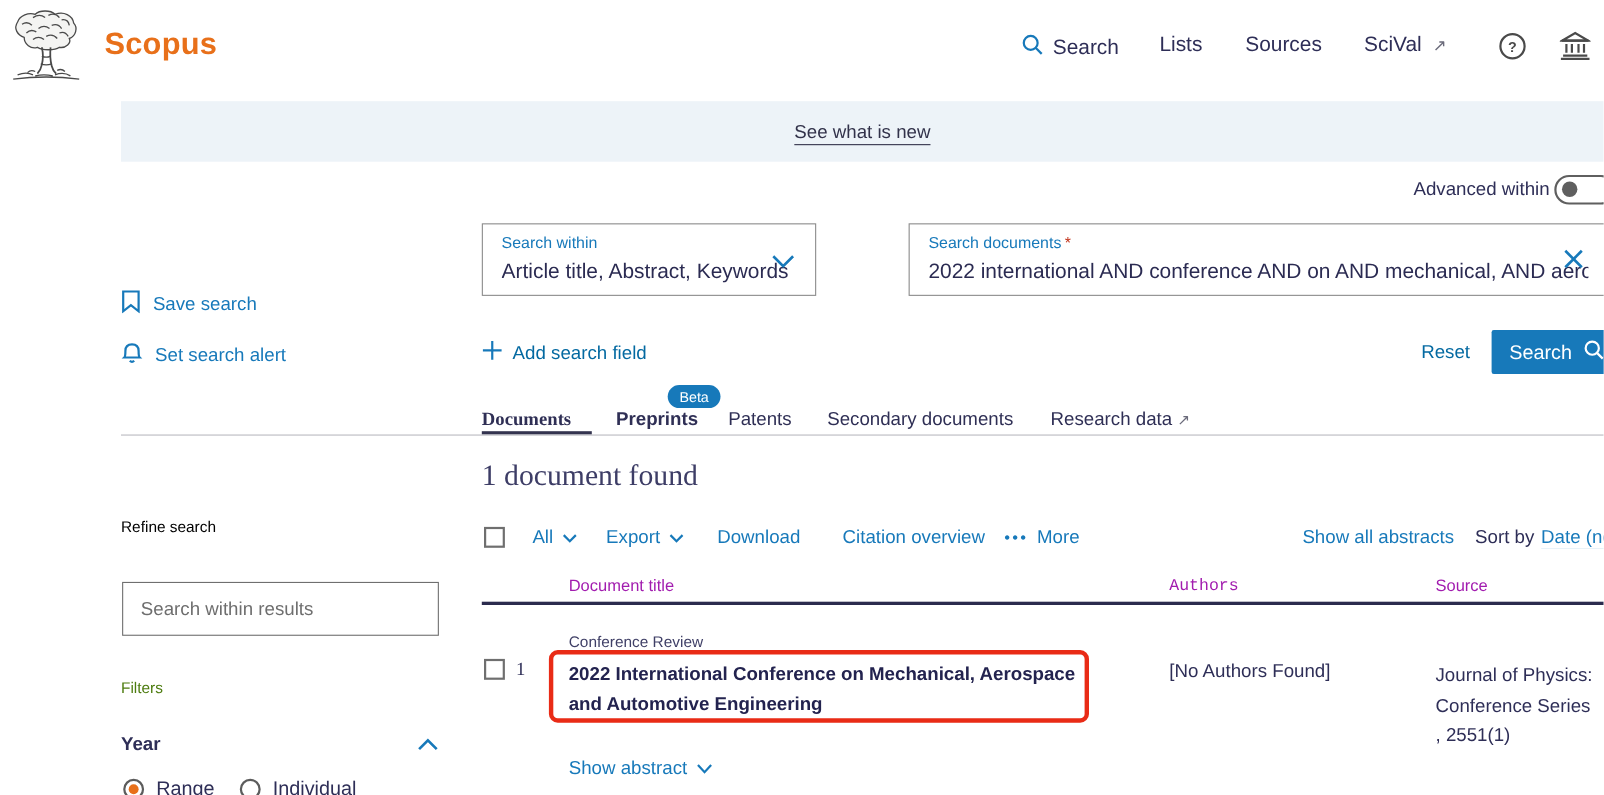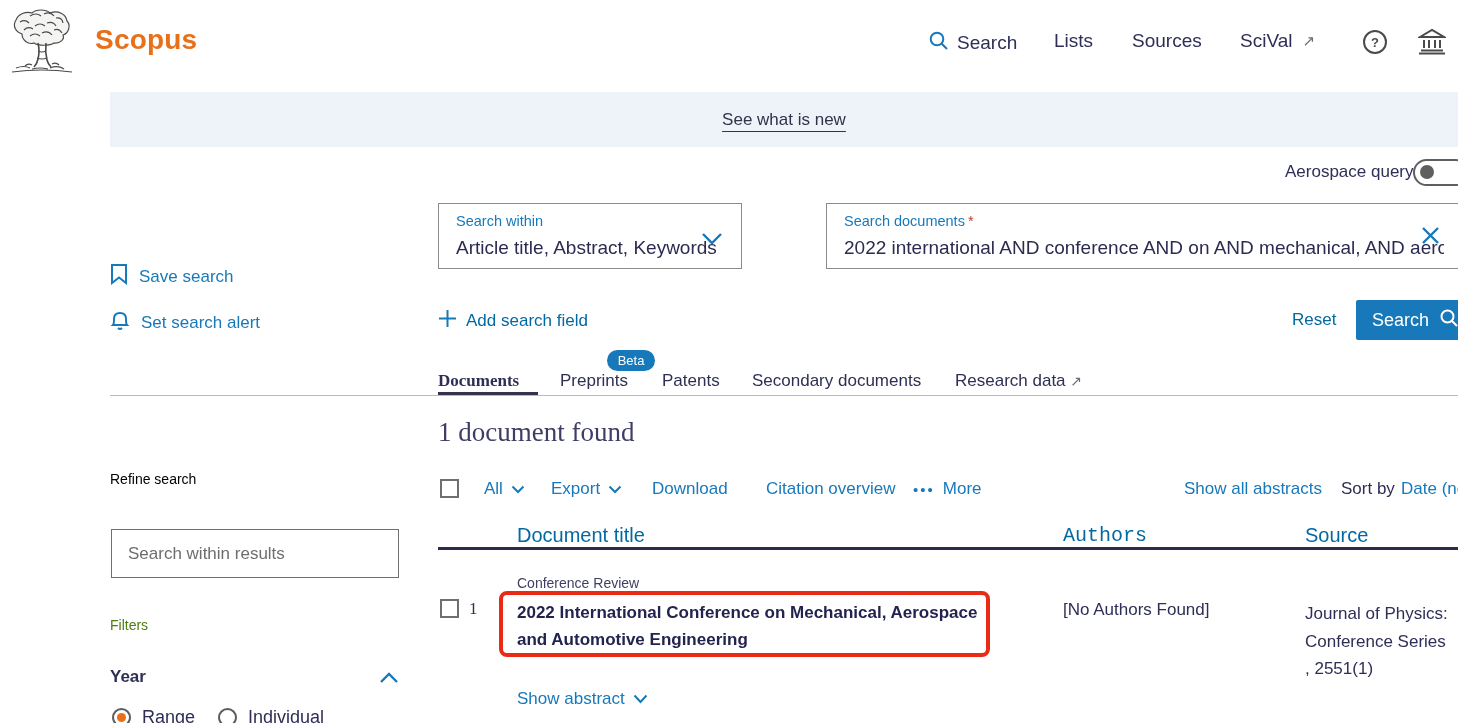--- a/index.html
+++ b/index.html
@@ -65,21 +65,21 @@
                    font-size:27px; color:#3d3d66; font-weight:400; }
   .cbox { position:absolute; width:19px; height:19px; border:2px solid #6f6f6f; background:#fff; cursor:pointer; }
   .tool { position:absolute; top:479px; font-size:17px; color:#1779ba; cursor:pointer;
           display:flex; align-items:center; gap:8px; white-space:nowrap; }
   .tool .dots { letter-spacing:2px; font-size:15px; }
   .sortby { position:absolute; left:1341px; top:479px; font-size:17px; color:#2e2e57; }
   .sortval { position:absolute; left:1401px; top:479px; width:57px; overflow:hidden; }
   .sortval span { font-size:17px; color:#1779ba; text-decoration:underline; text-underline-offset:5px;
                   white-space:nowrap; cursor:pointer; }
 
-  .colhead { position:absolute; top:524px; font-size:20px; color:#0369a1; }
+  .colhead { position:absolute; top:524px; font-size:15px; color:#a21caf; }
   .head-divider { position:absolute; left:438px; top:547px; width:1020px; height:3px; background:#2b2b4e; }
 
   .doc-type { position:absolute; left:517px; top:575px; font-size:14px; color:#3f3f66; }
   .doc-title { position:absolute; left:517px; top:599px; width:462px; font-size:17px; font-weight:700;
                color:#23234f; line-height:27px; cursor:pointer; }
   .row-index { position:absolute; left:469px; top:599px; font-size:17px; color:#2e2e57;
                font-family:"Liberation Serif", serif; }
   .authors { position:absolute; left:1063px; top:600px; font-size:17px; color:#2e2e57; }
   .source { position:absolute; left:1305px; top:600px; font-size:17px; color:#2e2e57;
             line-height:27.5px; cursor:pointer; }
@@ -155,21 +155,21 @@
         <line x1="22" y1="12" x2="22" y2="20"></line>
       <line x1="3" y1="22.5" x2="25" y2="22.5"></line>
         <line x1="1" y1="25.5" x2="27" y2="25.5"></line>
     </svg>
   </div>
 
   <div class="banner">
     <a>See what is new</a>
   </div>
 
-  <div class="advanced">Aerospace query</div>
+  <div class="advanced">Advanced within</div>
   <div class="toggle">
     <div class="knob"></div>
   </div>
 
   <div class="field field1">
     <div class="flabel">Search within</div>
     <div class="fvalue">Article title, Abstract, Keywords</div>
     <span class="chev-down">
       <svg width="22" height="13" viewBox="0 0 22 13">
           <polyline points="2,2 11,11 20,2" fill="none" stroke="#1779ba" stroke-width="2.4"></polyline>
@@ -222,21 +222,21 @@
     <span>
       <svg width="20" height="20" viewBox="0 0 20 20">
           <circle cx="8.5" cy="8.5" r="6" fill="none" stroke="#fff" stroke-width="2"></circle>
           <line x1="13" y1="13" x2="18" y2="18" stroke="#fff" stroke-width="2"></line>
         </svg>
     </span>
   </button>
 
   <div class="beta">Beta</div>
   <div class="tab active" style="left:438px;font-family:Liberation Serif, serif;">Documents</div>
-  <div class="tab" style="left:560px;">Preprints</div>
+  <div class="tab" style="left:560px;font-weight:bold;">Preprints</div>
   <div class="tab" style="left:662px;">Patents</div>
   <div class="tab" style="left:752px;">Secondary documents</div>
   <div class="tab" style="left:955px;">
     <span>Research data</span>
     <span class="ext" style="color:#6b6b7b; font-size:14px;">↗</span>
   </div>
   <div class="tab-underline"></div>
   <div class="tabs-divider"></div>
 
   <div class="count-heading">1 document found</div>

